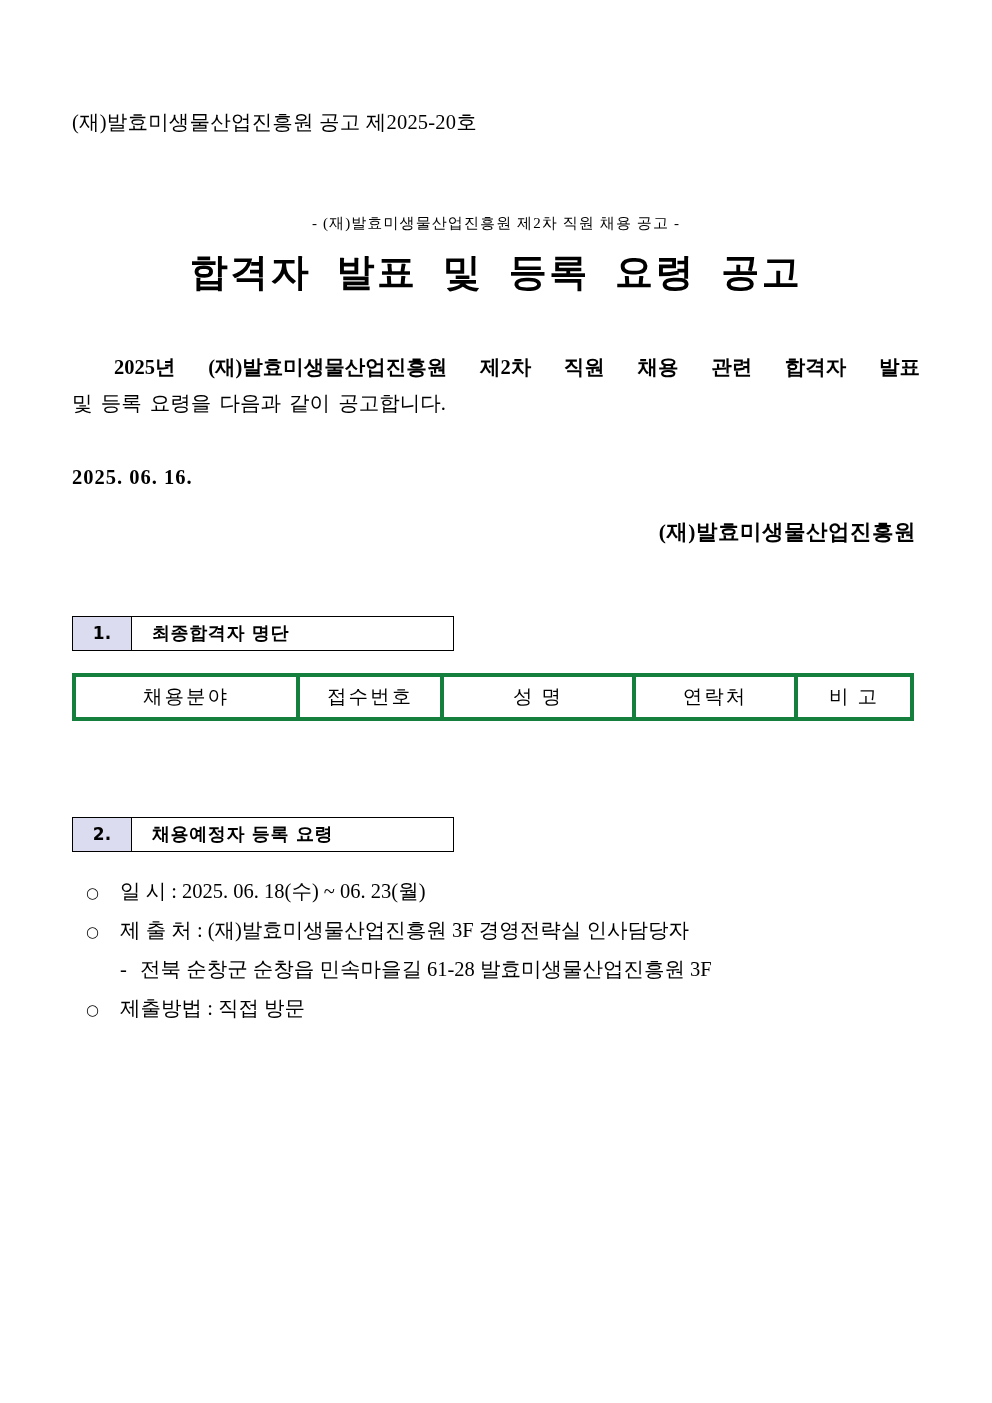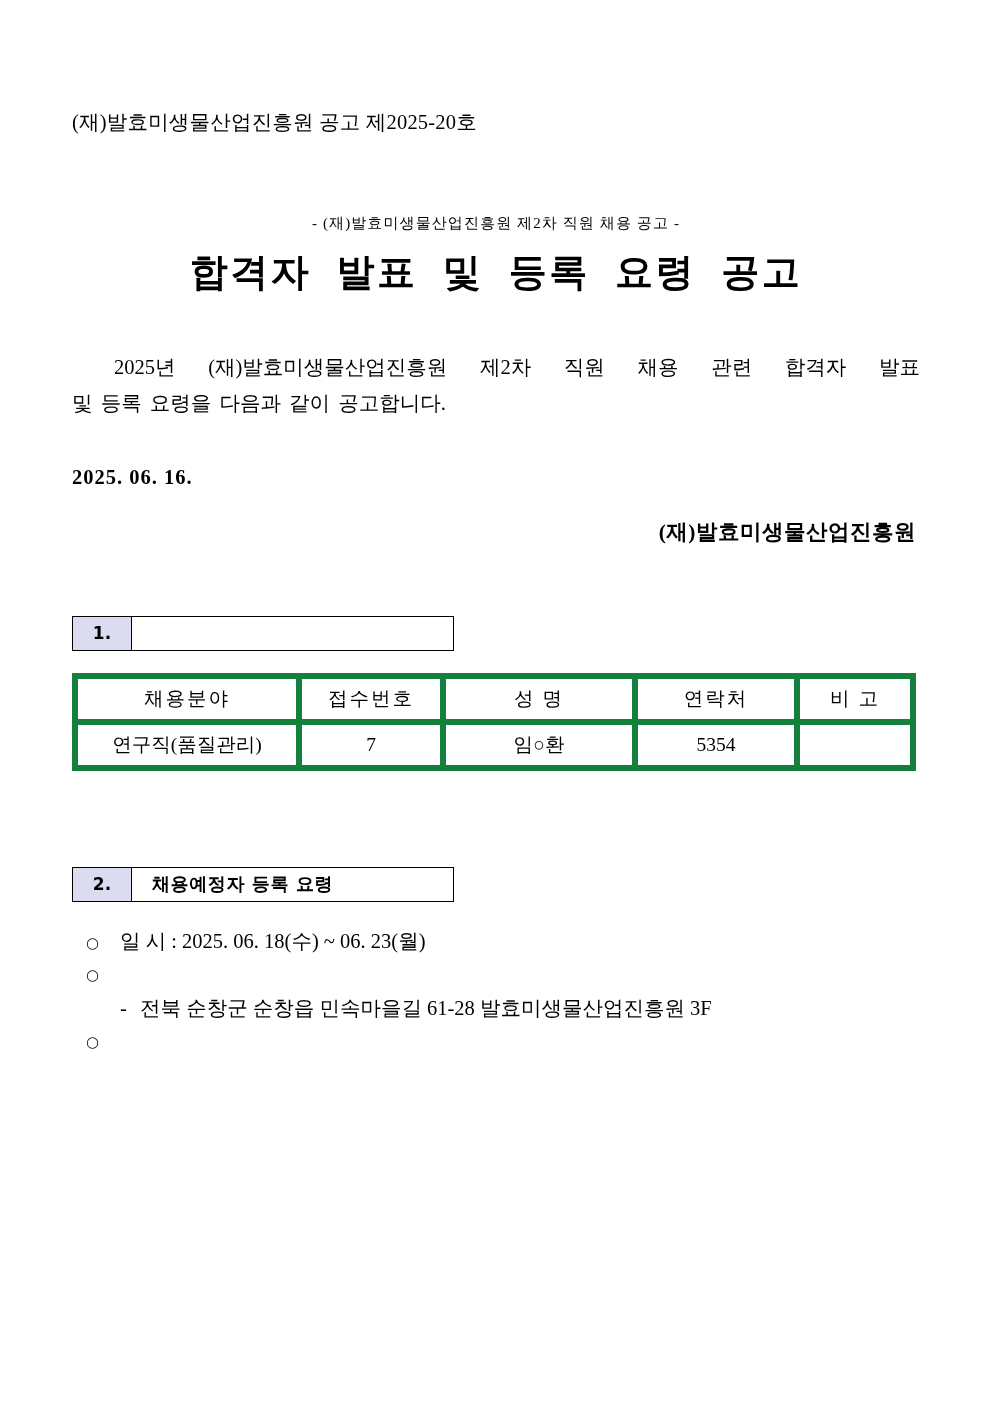--- a/index.html
+++ b/index.html
@@ -57,20 +57,21 @@
     font-size: 20.5px;
     line-height: 1.75;
     text-align: justify;
     text-justify: inter-character;
   }
   .intro .line1 {
     display: block;
     text-indent: 42px;
     text-align: justify;
     text-align-last: justify;
+    font-weight: bold;
   }
   .intro .line2 {
     display: block;
     text-align: left;
     word-spacing: 3px;
   }
 
   
   .date-line {
     margin-top: 44px;
@@ -123,21 +124,21 @@
 
   
   table.result-table {
     margin-top: 22px;
     border-collapse: collapse;
     width: 838px;
     table-layout: fixed;
   }
   table.result-table th,
   table.result-table td {
-    border: 6px solid #15803d;
+    border: 4px solid #15803d;
     height: 40px;
     text-align: center;
     font-size: 19.5px;
     font-weight: normal;
     padding: 0 12px;
   }
   table.result-table th { letter-spacing: 2px; }
   table.result-table col.c1 { width: 224px; }
   table.result-table col.c2 { width: 144px; }
   table.result-table col.c3 { width: 192px; }
@@ -190,65 +191,61 @@
   <div class="intro">
     <span class="line1">2025년 (재)발효미생물산업진흥원 제2차 직원 채용 관련 합격자 발표</span>
     <span class="line2">및 등록 요령을 다음과 같이 공고합니다.</span>
   </div>
 
   <div class="date-line">2025. 06. 16.</div>
   <div class="issuer-line">(재)발효미생물산업진흥원</div>
 
   <div class="section-head" id="section1-head">
     <div class="num">1.</div>
+    <div class="label">최종합격자 명단</div>
   </div>
 
   <table class="result-table">
     <colgroup>
       <col class="c1">
         <col class="c2">
         <col class="c3">
         <col class="c4">
         <col class="c5">
     </colgroup>
     <thead>
       <tr>
         <th>채용분야</th>
         <th>접수번호</th>
         <th>성 명</th>
         <th>연락처</th>
         <th>비 고</th>
       </tr>
     </thead>
     <tbody>
-      <tr>
-        <td>연구직(품질관리)</td>
-        <td>7</td>
-        <td>임○환</td>
-        <td>5354</td>
-        <td></td>
-      </tr>
     </tbody>
   </table>
 
   <div class="section-head" id="section2-head">
     <div class="num">2.</div>
     <div class="label">채용예정자 등록 요령</div>
   </div>
 
   <div class="bullet-list">
     <div class="bullet-row">
       <span class="bullet-mark">○</span>
       <span>일    시 : 2025. 06. 18(수) ~ 06. 23(월)</span>
     </div>
     <div class="bullet-row">
       <span class="bullet-mark">○</span>
+      <span>제 출 처 : (재)발효미생물산업진흥원 3F 경영전략실 인사담당자</span>
     </div>
     <div class="sub-row">
       <span class="sub-mark">-</span>
       <span>전북 순창군 순창읍 민속마을길 61-28 발효미생물산업진흥원 3F</span>
     </div>
     <div class="bullet-row">
       <span class="bullet-mark">○</span>
+      <span>제출방법 : 직접 방문</span>
     </div>
   </div>
 
 </div>
 
 </body></html>

